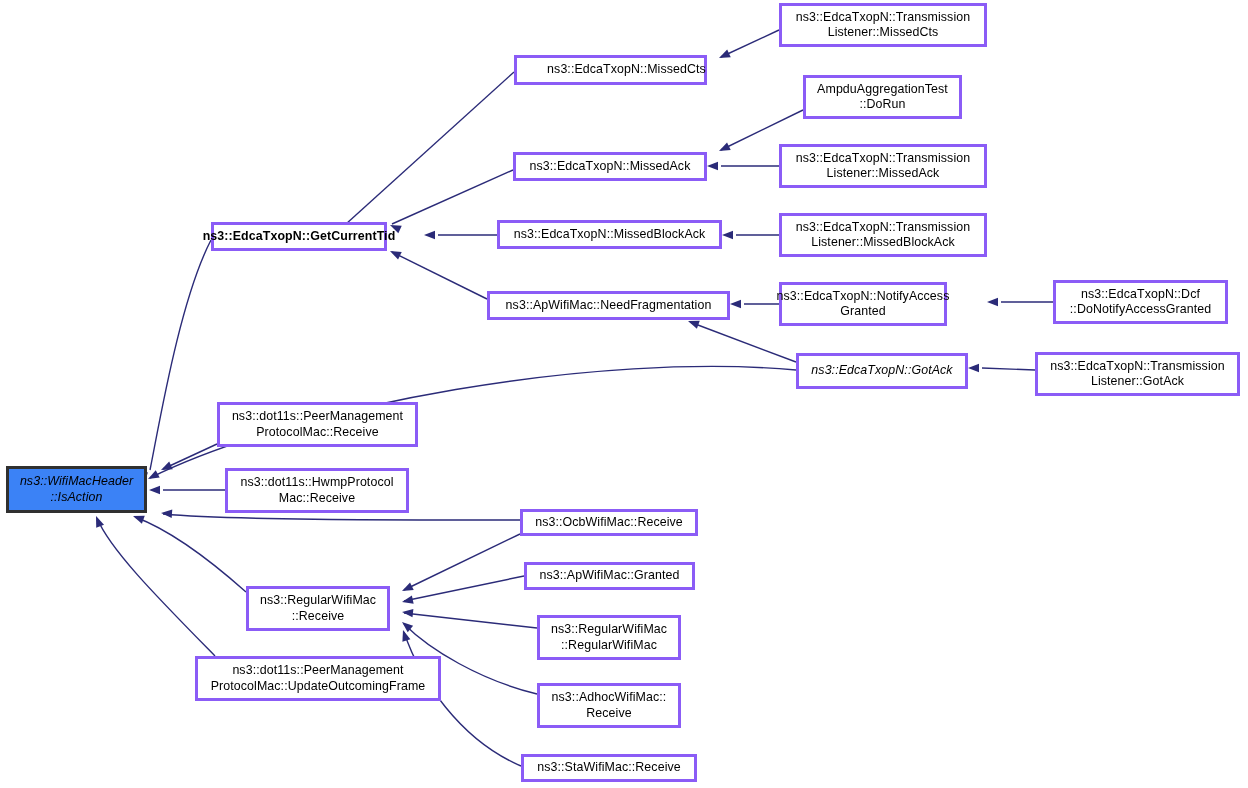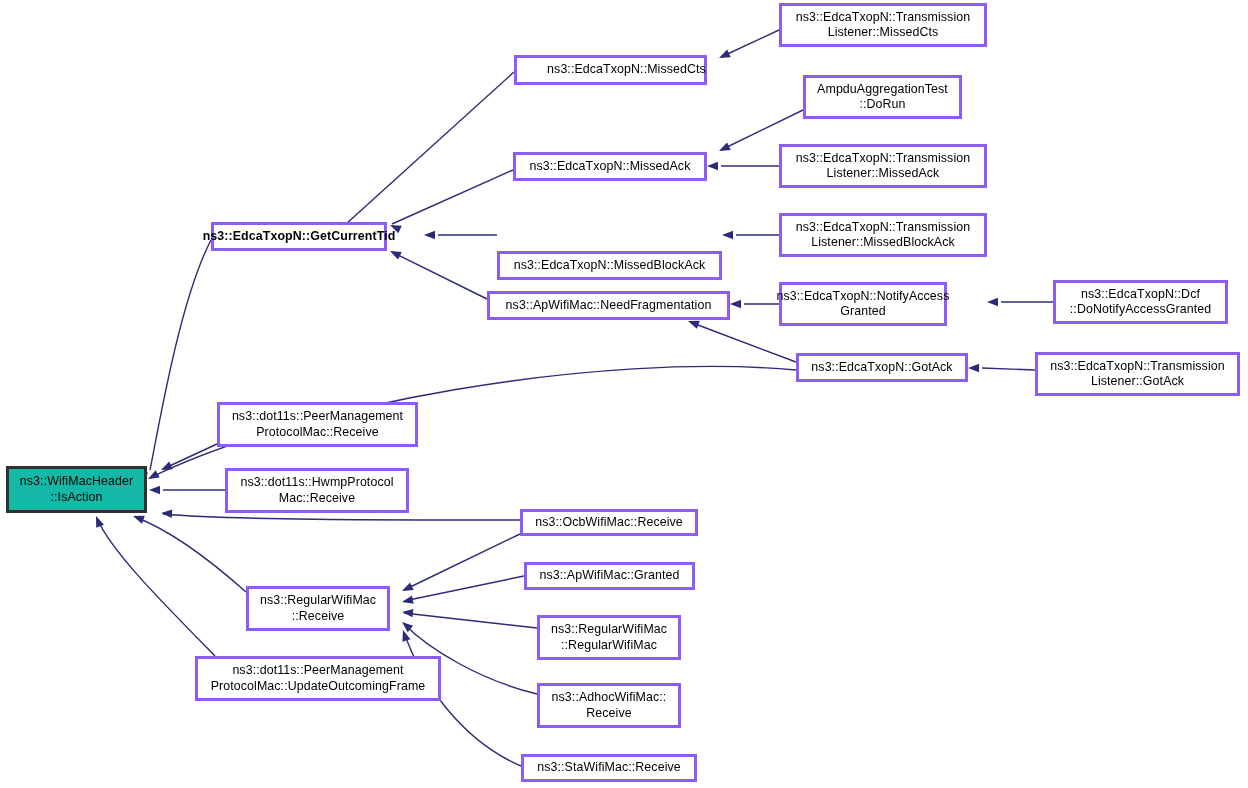--- a/index.html
+++ b/index.html
@@ -36,22 +36,23 @@
     line-height: 15.5px;
     text-align: center;
     display: flex;
     align-items: center;
     justify-content: center;
     white-space: pre-line;
     letter-spacing: 0.1px;
     z-index: 2;
   }
   .node.highlight {
-    background: #14b8a6;
+    background: #3b82f6;
     border-color: #303030;
+    font-style: italic;
   }
 </style>
 </head>
 <body>
 
 <div id="graph">
   <svg id="edges" viewBox="0 0 1248 788">
       <path d="M 211,240 C 180,300 160,420 150,470" fill="none" stroke="#2b2b78" stroke-width="1.4"></path>
       <polygon points="0,0 11,4.2 11,-4.2" fill="#2b2b78" transform="translate(148,472) rotate(128)"></polygon>
       <path d="M 514,72 L 346,224" fill="none" stroke="#2b2b78" stroke-width="1.4"></path>
@@ -99,23 +100,23 @@
       <path d="M 537,694 C 480,680 430,650 404,624" fill="none" stroke="#2b2b78" stroke-width="1.4"></path>
       <polygon points="0,0 11,4.2 11,-4.2" fill="#2b2b78" transform="translate(402,622) rotate(400)"></polygon>
       <path d="M 521,766 C 460,740 420,680 404,632" fill="none" stroke="#2b2b78" stroke-width="1.4"></path>
       <polygon points="0,0 11,4.2 11,-4.2" fill="#2b2b78" transform="translate(403,630) rotate(432)"></polygon>
     </svg>
 <div class="node highlight" style="left: 6px; top: 466px; width: 141px; height: 47px;">ns3::WifiMacHeader
 ::IsAction</div>
     <div class="node" style="left: 211px; top: 222px; width: 176px; height: 29px; font-weight: bold;">ns3::EdcaTxopN::GetCurrentTid</div>
     <div class="node" style="left: 514px; top: 55px; width: 193px; height: 30px; padding-left: 32px;">ns3::EdcaTxopN::MissedCts</div>
     <div class="node" style="left: 513px; top: 152px; width: 194px; height: 29px;">ns3::EdcaTxopN::MissedAck</div>
-    <div class="node" style="left: 497px; top: 220px; width: 225px; height: 29px; margin-top: 31px;">ns3::EdcaTxopN::MissedBlockAck</div>
+    <div class="node" style="left: 497px; top: 220px; width: 225px; height: 29px;">ns3::EdcaTxopN::MissedBlockAck</div>
     <div class="node" style="left: 487px; top: 291px; width: 243px; height: 29px;">ns3::ApWifiMac::NeedFragmentation</div>
-    <div class="node" style="left: 796px; top: 353px; width: 172px; height: 29px;">ns3::EdcaTxopN::GotAck</div>
+    <div class="node" style="left: 796px; top: 353px; width: 172px; height: 36px; font-style: italic;">ns3::EdcaTxopN::GotAck</div>
     <div class="node" style="left: 779px; top: 3px; width: 208px; height: 44px;">ns3::EdcaTxopN::Transmission
 Listener::MissedCts</div>
     <div class="node" style="left: 803px; top: 75px; width: 159px; height: 44px;">AmpduAggregationTest
 ::DoRun</div>
     <div class="node" style="left: 779px; top: 144px; width: 208px; height: 44px;">ns3::EdcaTxopN::Transmission
 Listener::MissedAck</div>
     <div class="node" style="left: 779px; top: 213px; width: 208px; height: 44px;">ns3::EdcaTxopN::Transmission
 Listener::MissedBlockAck</div>
     <div class="node" style="left: 779px; top: 282px; width: 168px; height: 44px;">ns3::EdcaTxopN::NotifyAccess
 Granted</div>

